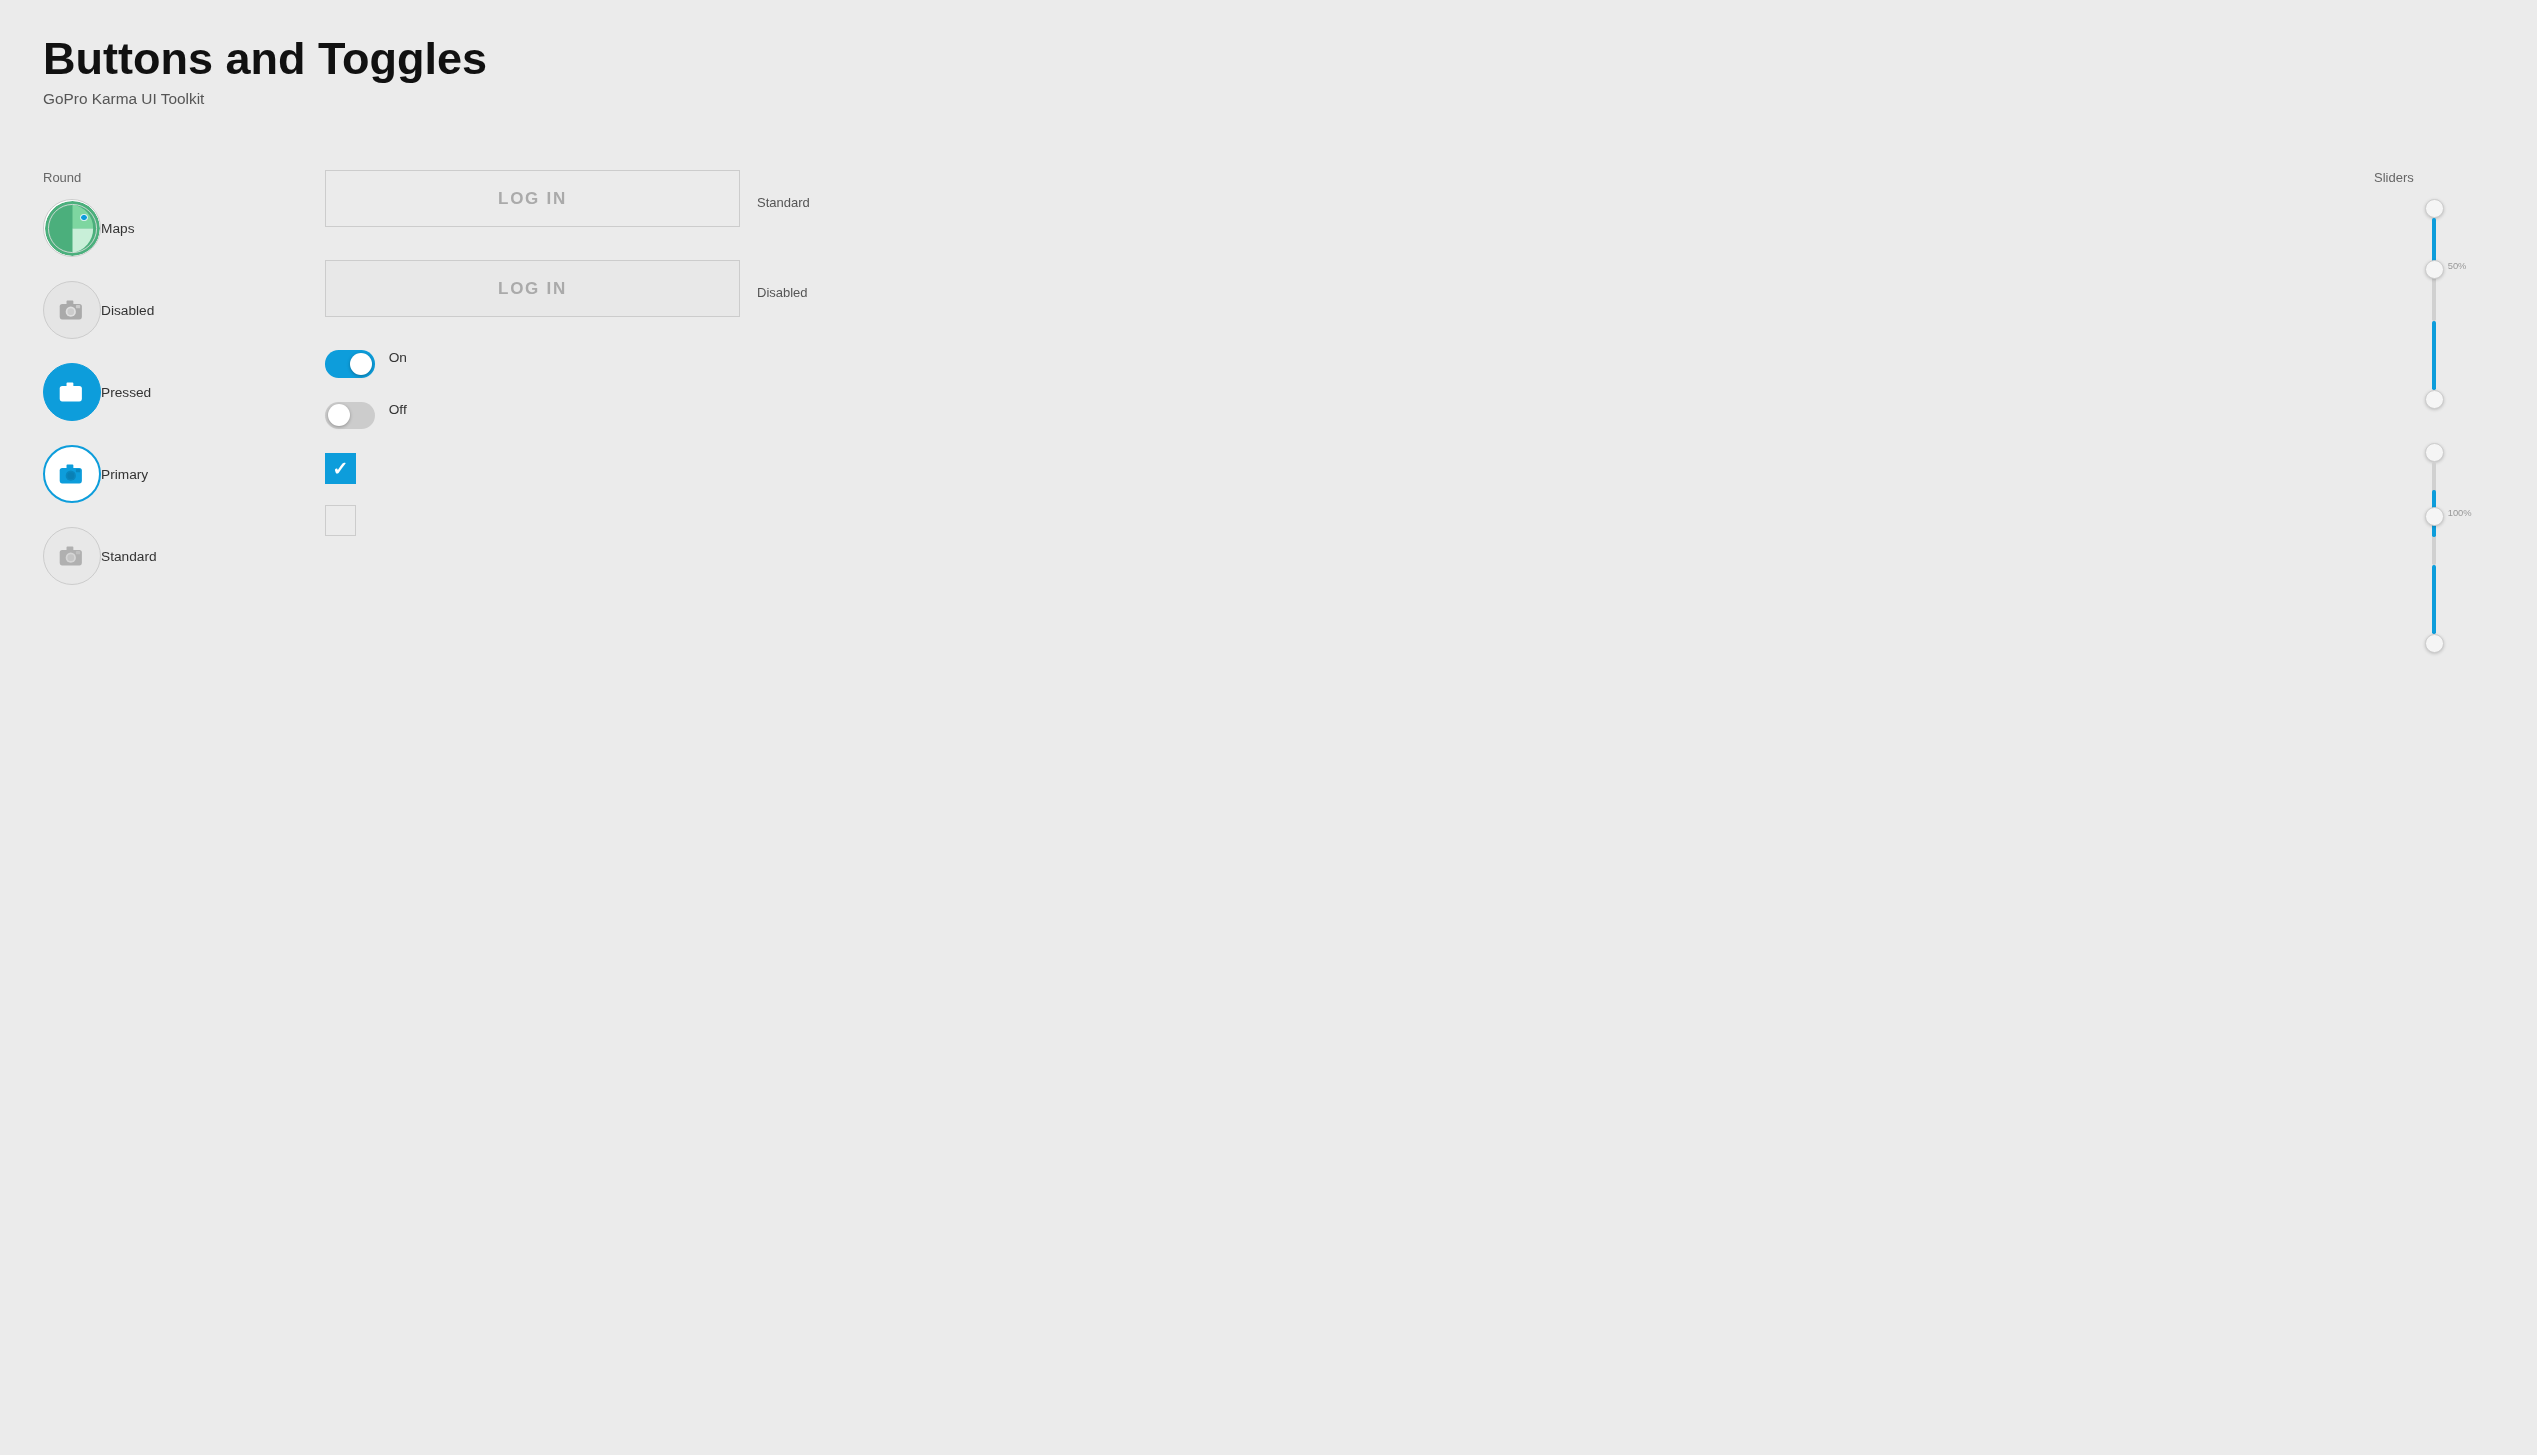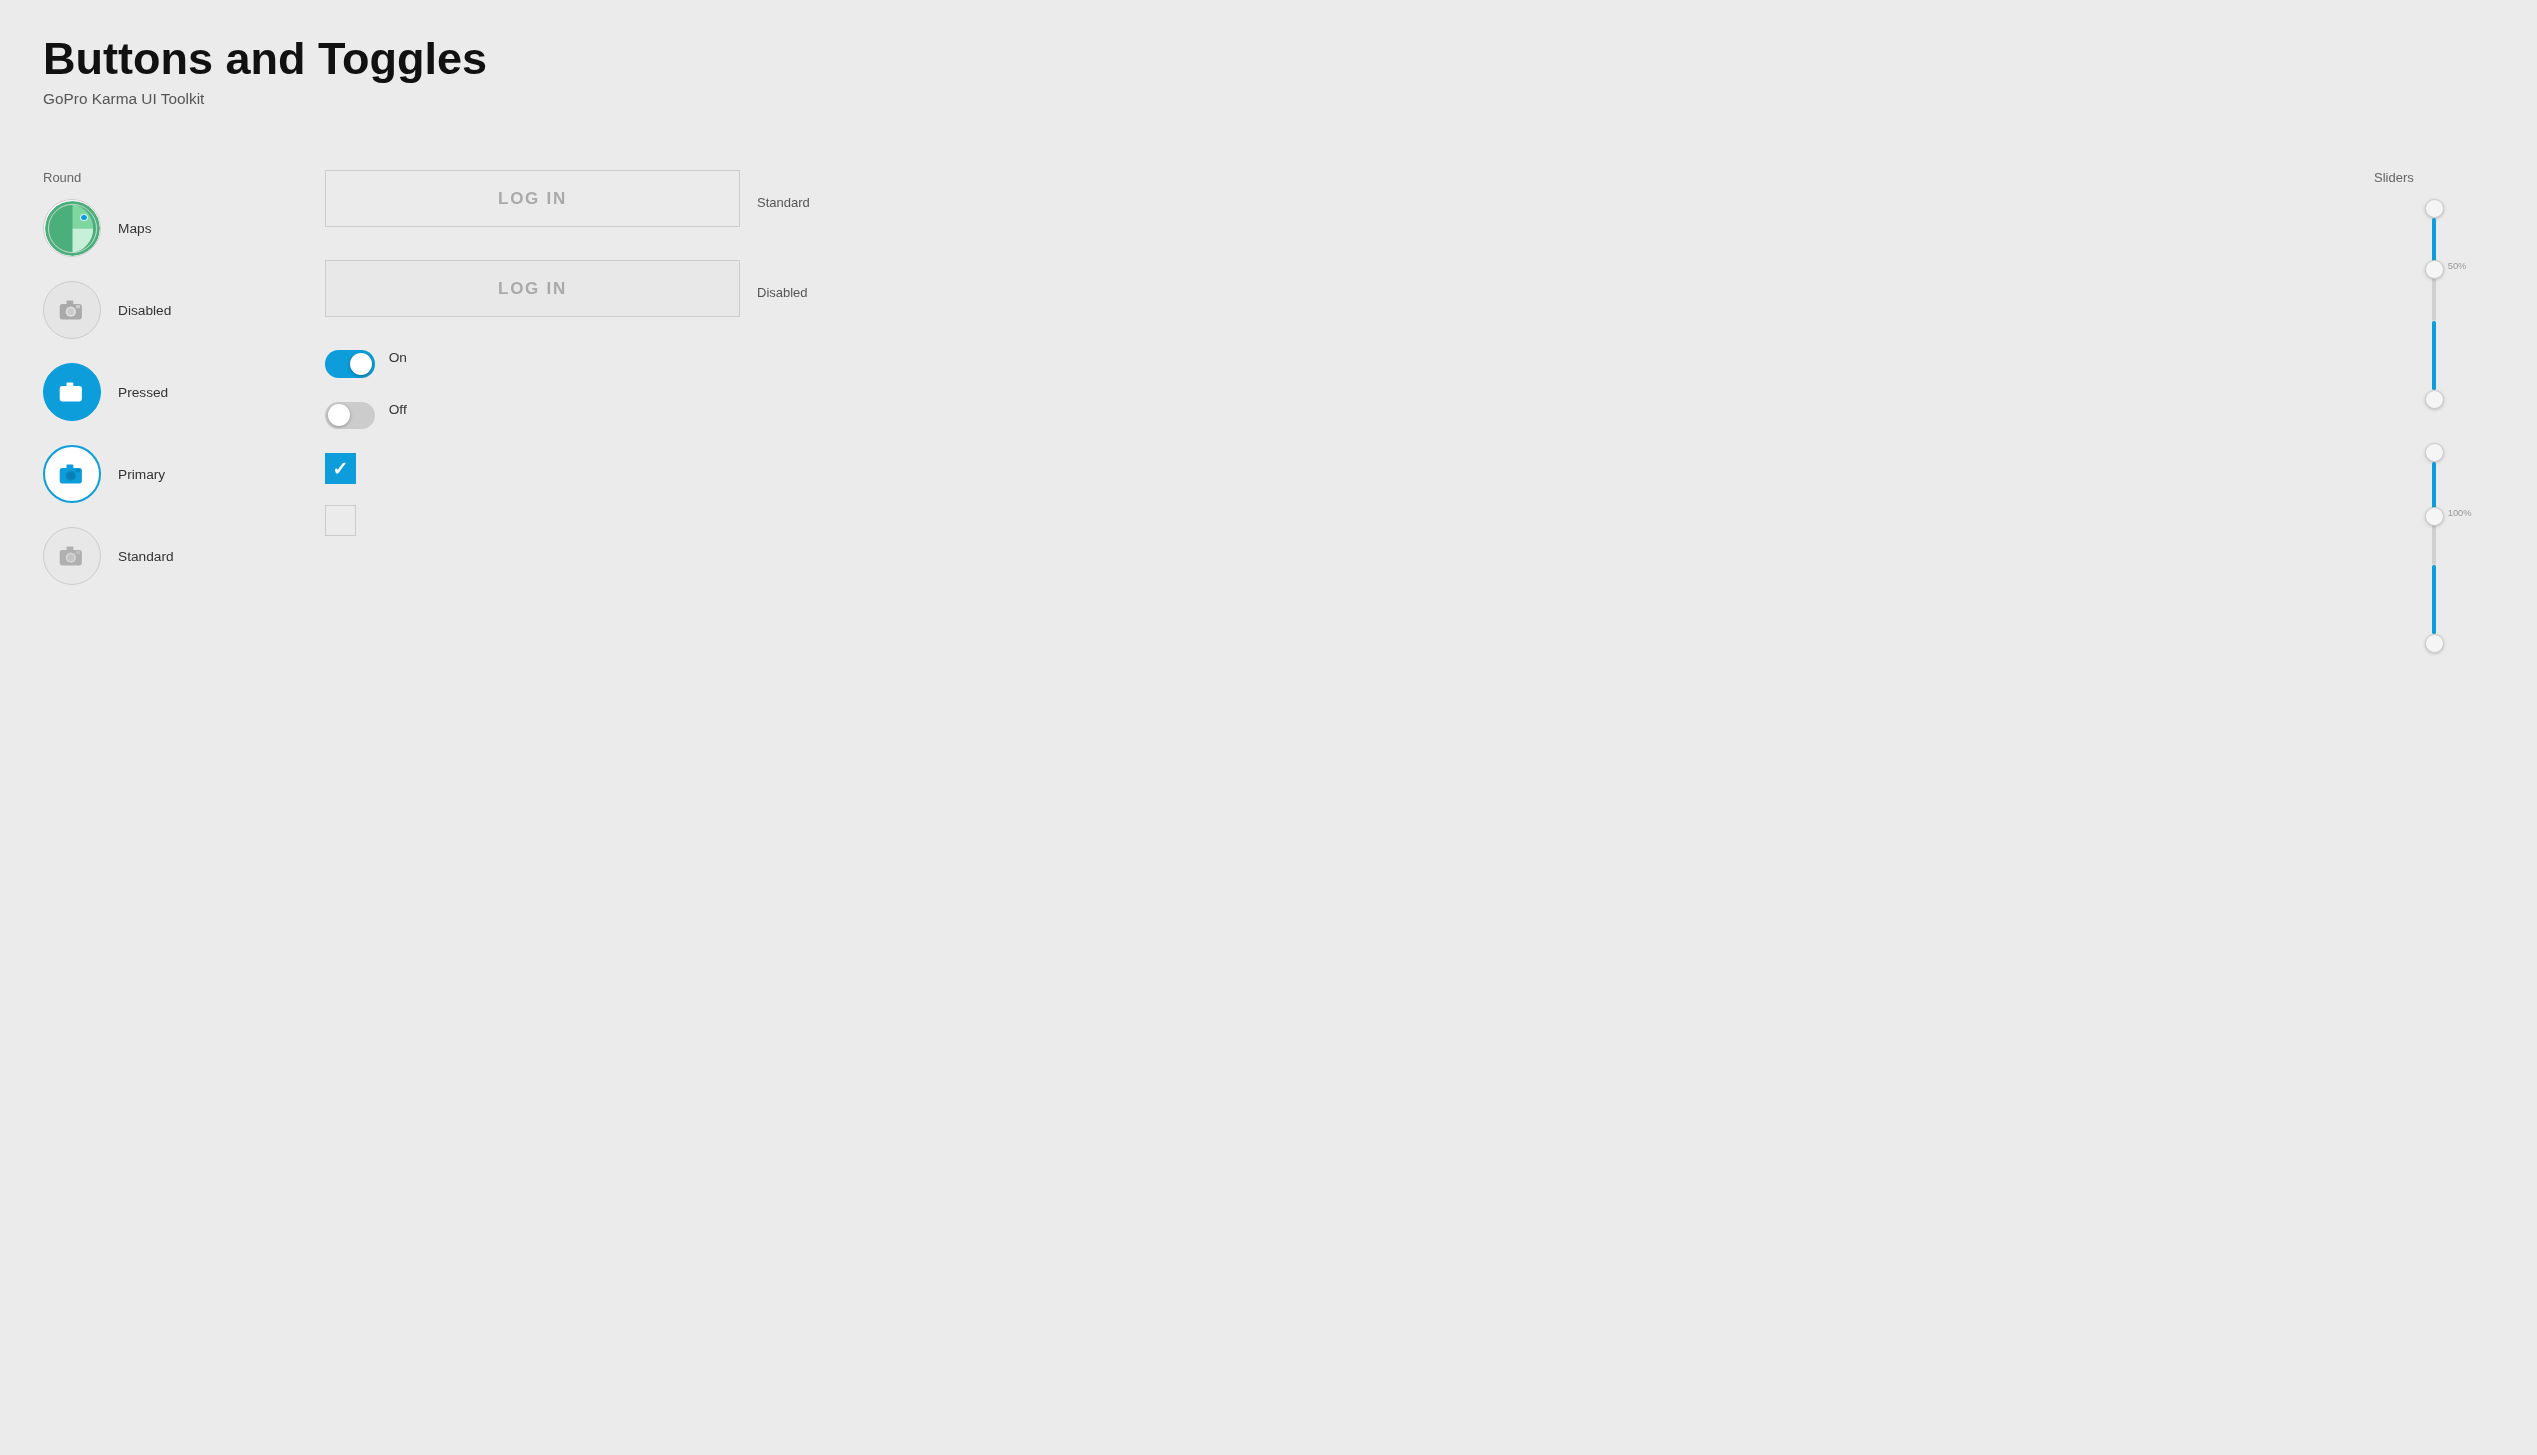--- a/index.html
+++ b/index.html
@@ -38,21 +38,20 @@
 
     .section-label {
       font-size: 13px;
       color: #666;
       margin-bottom: 13.7px;
     }
 
     .round-item {
       display: flex;
       align-items: center;
-      gap: 17px;
       margin-bottom: 24px;
     }
 
     .round-btn {
       width: 58px;
       height: 58px;
       border-radius: 50%;
       border: 1.7px solid #ccc;
       background: #f0f0f0;
       display: flex;
@@ -373,21 +372,21 @@
 
       <div style="width:3.4px;height:69px;background:#0d9ddb;border-radius:1.7px;"></div>
 
       <div style="width:19px;height:19px;border-radius:50%;background:#f5f5f5;border:1.3px solid #ccc;box-shadow:0 0.9px 3.4px rgba(0,0,0,0.2);"></div>
     </div>
 
     <div style="display:flex;flex-direction:column;align-items:center;margin-bottom:34px;">
 
       <div style="width:19px;height:19px;border-radius:50%;background:#f5f5f5;border:1.3px solid #ccc;box-shadow:0 0.9px 3.4px rgba(0,0,0,0.2);flex-shrink:0;margin-bottom:0;"></div>
 
-      <div style="position:relative;width:3.4px;height:103px;background:#d0d0d0;border-radius:1.7px;display:flex;align-items:flex-start;">
+      <div style="position:relative;width:3.4px;height:103px;background:#d0d0d0;border-radius:1.7px;display:flex;align-items:center;">
         <div style="width:3.4px;height:47px;background:#0d9ddb;border-radius:1.7px;"></div>
 
         <div style="width:19px;height:19px;border-radius:50%;background:#f5f5f5;border:1.3px solid #ccc;box-shadow:0 0.9px 3.4px rgba(0,0,0,0.2);position:absolute;top:45px;left:-7.7px;"></div>
 
         <span style="position:absolute;top:45px;left:15.4px;font-size:9.4px;color:#999;white-space:nowrap;">100%</span>
       </div>
 
       <div style="width:3.4px;height:69px;background:#0d9ddb;border-radius:1.7px;"></div>
 
       <div style="width:19px;height:19px;border-radius:50%;background:#f5f5f5;border:1.3px solid #ccc;box-shadow:0 0.9px 3.4px rgba(0,0,0,0.2);"></div>

